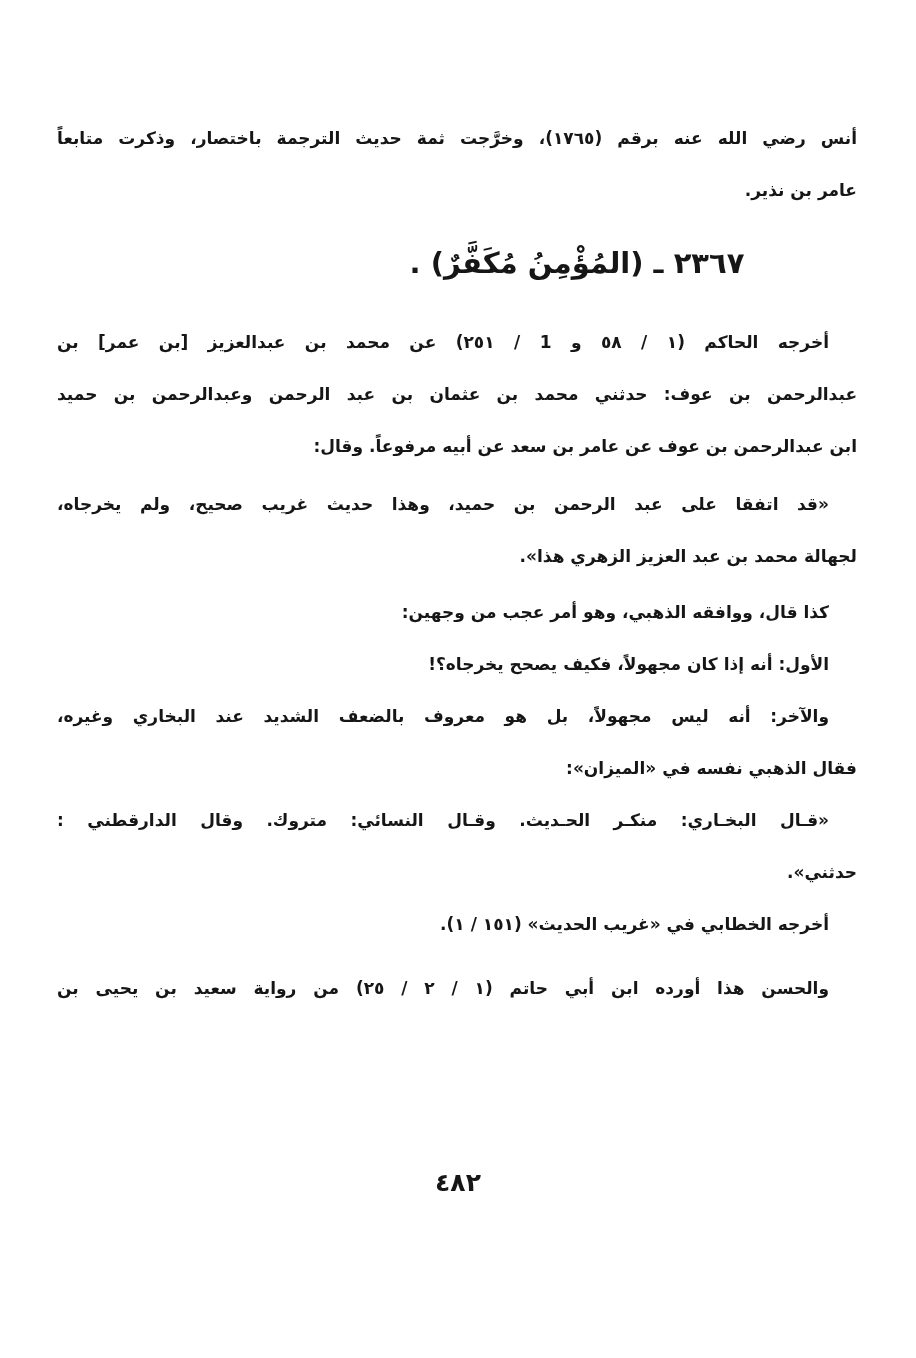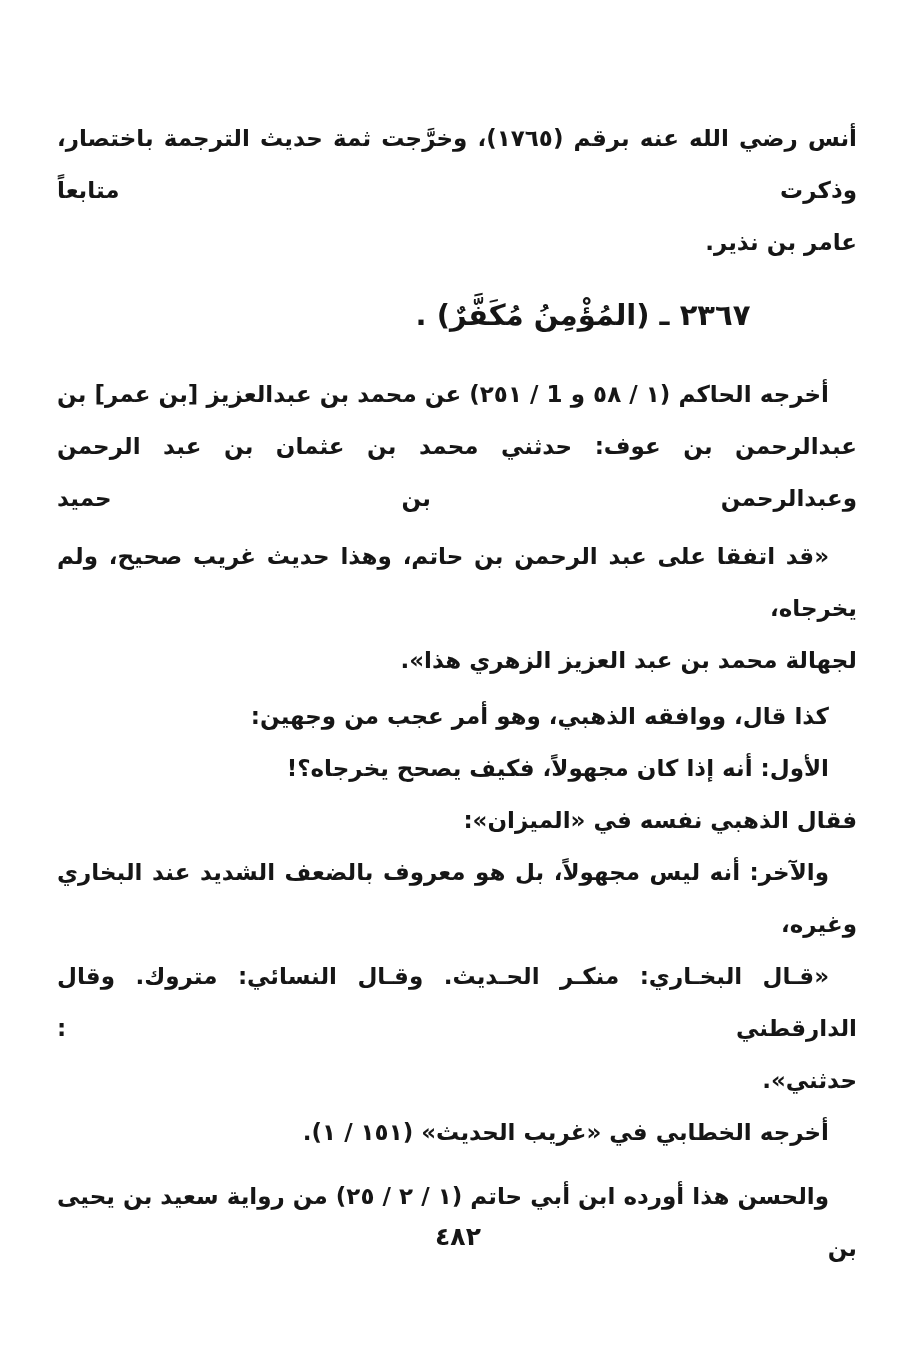--- a/index.html
+++ b/index.html
@@ -13,54 +13,54 @@
     color: #161616;
     direction: rtl;
   }
   .text-block {
     position: absolute;
     top: 112px;
     right: 59px;
     left: 57px;
   }
   .line {
-    font-size: 23px;
+    font-size: 17px;
     line-height: 52px;
     font-weight: 600;
     direction: rtl;
     unicode-bidi: embed;
   }
   
   .j { text-align: justify; text-align-last: justify; }
   
   .r { text-align: right; text-align-last: right; }
   
   .ind { text-indent: 28px; }
   .lead { font-weight: 800; margin-top: 14px; }
   .heading-row {
     margin: 18px 0 24px 0;
     text-align: center;
   }
   .heading-text {
     display: inline-block;
     position: relative;
-    left: 126px; 
+    left: 120px; 
     font-size: 29px;
     line-height: 58px;
     font-weight: 800;
     direction: rtl;
     unicode-bidi: embed;
   }
   .para { margin: 0; }
   .mt6  { margin-top: 6px; }
   .mt4  { margin-top: 4px; }
   .mt12 { margin-top: 12px; }
   .page-number {
     position: absolute;
-    top: 1222px;
+    top: 1168px;
     left: 0;
     right: 0;
     text-align: center;
     font-size: 25px;
     font-weight: 700;
     direction: rtl;
   }
 </style>
 </head>
 <body>
@@ -73,38 +73,39 @@
       <div class="line r">عامر بن نذير.</div>
     </div>
 
     <div class="heading-row">
       <span class="heading-text">٢٣٦٧ ـ (المُؤْمِنُ مُكَفَّرٌ) .</span>
     </div>
 
     <div class="para">
       <div class="line j ind">أخرجه الحاكم (١ / ٥٨ و 1 / ٢٥١) عن محمد بن عبدالعزيز [بن عمر] بن</div>
       <div class="line j">عبدالرحمن بن عوف: حدثني محمد بن عثمان بن عبد الرحمن وعبدالرحمن بن حميد</div>
+      <div class="line r">ابن عبدالرحمن بن عوف عن عامر بن سعد عن أبيه مرفوعاً. وقال:</div>
     </div>
 
     <div class="para mt6">
-      <div class="line j ind">«قد اتفقا على عبد الرحمن بن حاتم، وهذا حديث غريب صحيح، ولم يخرجاه،</div>
+      <div class="line j ind">«قد اتفقا على عبد الرحمن بن حميد، وهذا حديث غريب صحيح، ولم يخرجاه،</div>
       <div class="line r">لجهالة محمد بن عبد العزيز الزهري هذا».</div>
     </div>
 
     <div class="para mt4">
       <div class="line r ind">كذا قال، ووافقه الذهبي، وهو أمر عجب من وجهين:</div>
     </div>
 
     <div class="para">
       <div class="line r ind"><span class="lead">الأول:</span><span> أنه إذا كان مجهولاً، فكيف يصحح يخرجاه؟!</span></div>
     </div>
 
     <div class="para">
+      <div class="line j ind"><span class="lead">والآخر:</span><span> أنه ليس مجهولاً، بل هو معروف بالضعف الشديد عند البخاري وغيره،</span></div>
       <div class="line r">فقال الذهبي نفسه في «الميزان»:</div>
-      <div class="line j ind"><span class="lead">والآخر:</span><span> أنه ليس مجهولاً، بل هو معروف بالضعف الشديد عند البخاري وغيره،</span></div>
     </div>
 
     <div class="para">
       <div class="line j ind">«قـال البخـاري: منكـر الحـديث. وقـال النسائي: متروك. وقال الدارقطني :</div>
       <div class="line r">حدثني».</div>
     </div>
 
 
     <div class="para">
       <div class="line r ind">أخرجه الخطابي في «غريب الحديث» (١٥١ / ١).</div>

